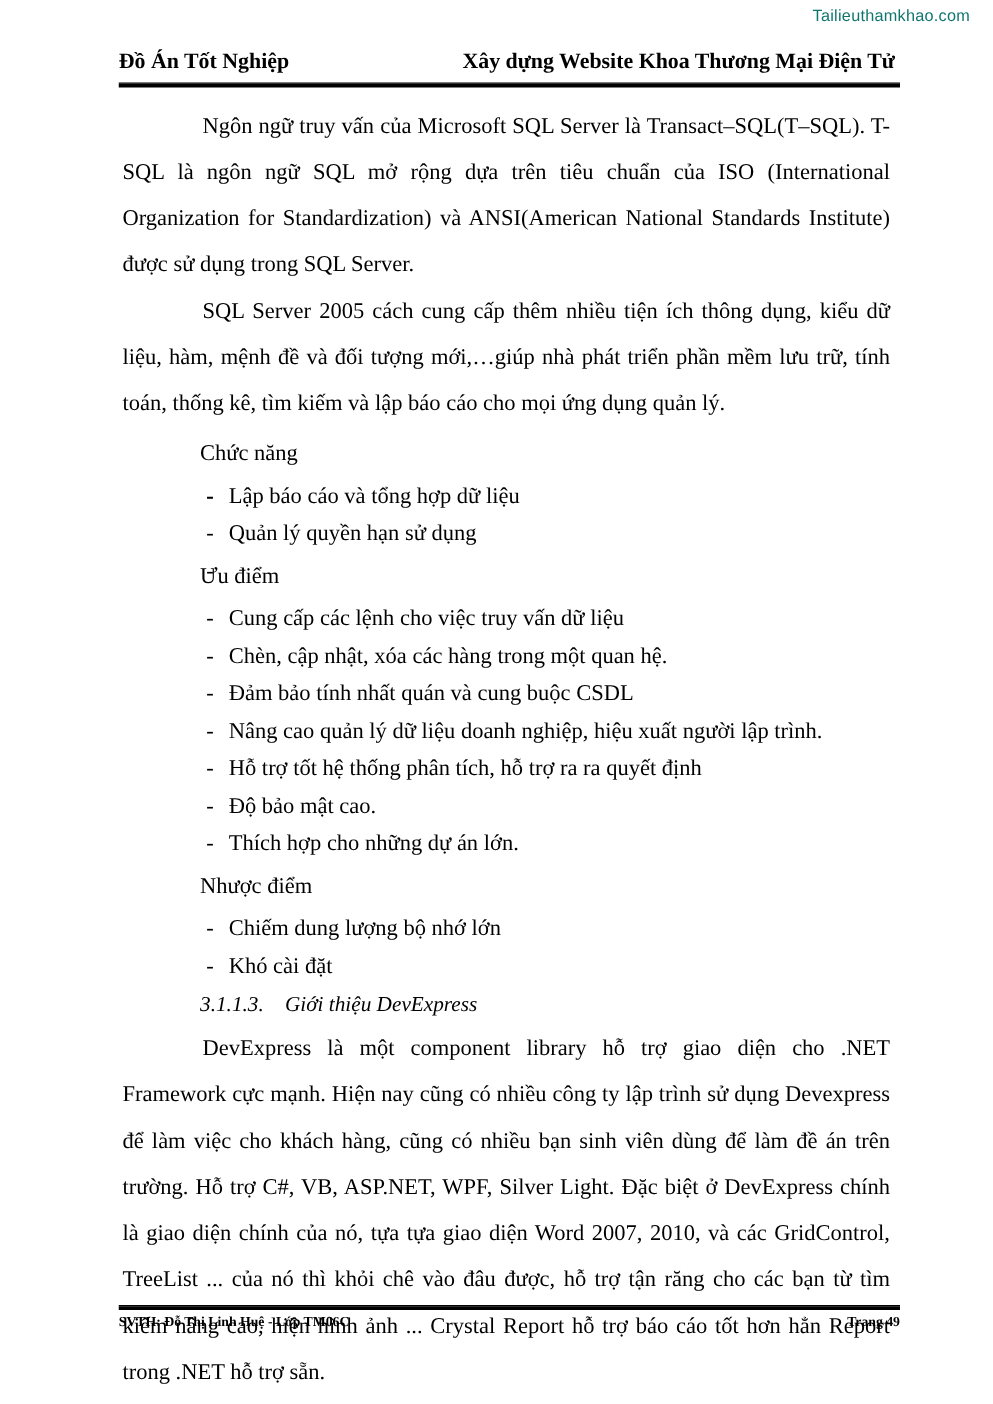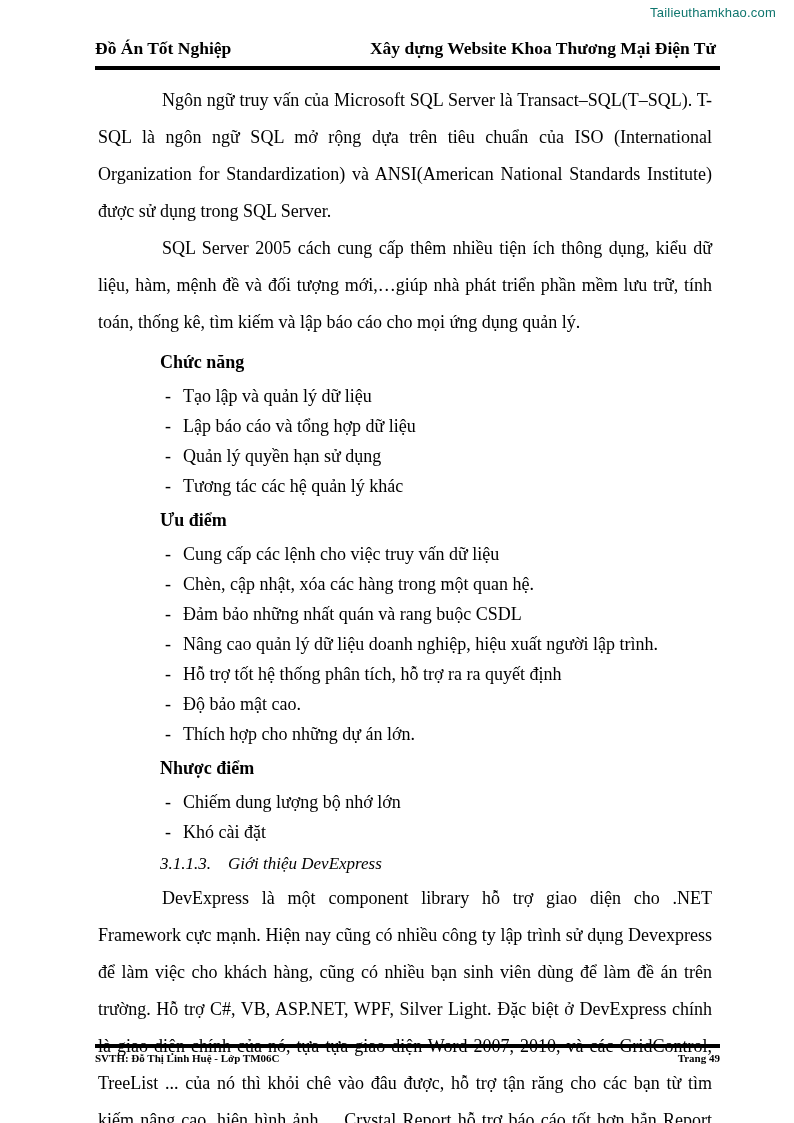--- a/index.html
+++ b/index.html
@@ -73,21 +73,21 @@
     text-indent: 64px;
     font-size: 18px;
     line-height: 37px;
     hyphens: none;
   }
 
   .sub-head {
     margin: 0;
     padding: 0;
     font-size: 18px;
-    font-weight: bold;
+    font-weight: normal;
     line-height: 37px;
     margin-left: 62px;
   }
 
   ul.dash-list {
     list-style: none;
     margin: 0;
     padding: 0;
   }
   ul.dash-list li {
@@ -164,51 +164,49 @@
     <p class="para">Ngôn ngữ truy vấn của Microsoft SQL Server là Transact–SQL(T–SQL). T-SQL là ngôn ngữ SQL mở rộng dựa trên tiêu chuẩn của ISO (International Organization for Standardization) và ANSI(American National Standards Institute) được sử dụng trong SQL Server.</p>
 
     <p class="para">SQL Server 2005 cách cung cấp thêm nhiều tiện ích thông dụng, kiểu dữ liệu, hàm, mệnh đề và đối tượng mới,…giúp nhà phát triển phần mềm lưu trữ, tính toán, thống kê, tìm kiếm và lập báo cáo cho mọi ứng dụng quản lý.</p>
 
     <div class="gap-sm"></div>
 
     <div class="sub-head">Chức năng</div>
     <ul class="dash-list">
       <li>
         <span class="dash">-</span>
-        <span>Tạo lập và quản lý dữ liệu</span>
       </li>
       <li>
         <span class="dash">-</span>
         <span>Lập báo cáo và tổng hợp dữ liệu</span>
       </li>
       <li>
         <span class="dash">-</span>
         <span>Quản lý quyền hạn sử dụng</span>
       </li>
       <li>
         <span class="dash">-</span>
-        <span>Tương tác các hệ quản lý khác</span>
       </li>
     </ul>
 
     <div class="gap-xs"></div>
 
     <div class="sub-head">Ưu điểm</div>
     <ul class="dash-list">
       <li>
         <span class="dash">-</span>
         <span>Cung cấp các lệnh cho việc truy vấn dữ liệu</span>
       </li>
       <li>
         <span class="dash">-</span>
         <span>Chèn, cập nhật, xóa các hàng trong một quan hệ.</span>
       </li>
       <li>
         <span class="dash">-</span>
-        <span>Đảm bảo những nhất quán và rang buộc CSDL</span>
+        <span>Đảm bảo tính nhất quán và cung buộc CSDL</span>
       </li>
       <li>
         <span class="dash">-</span>
         <span>Nâng cao quản lý dữ liệu doanh nghiệp, hiệu xuất người lập trình.</span>
       </li>
       <li>
         <span class="dash">-</span>
         <span>Hỗ trợ tốt hệ thống phân tích, hỗ trợ ra ra quyết định</span>
       </li>
       <li>

